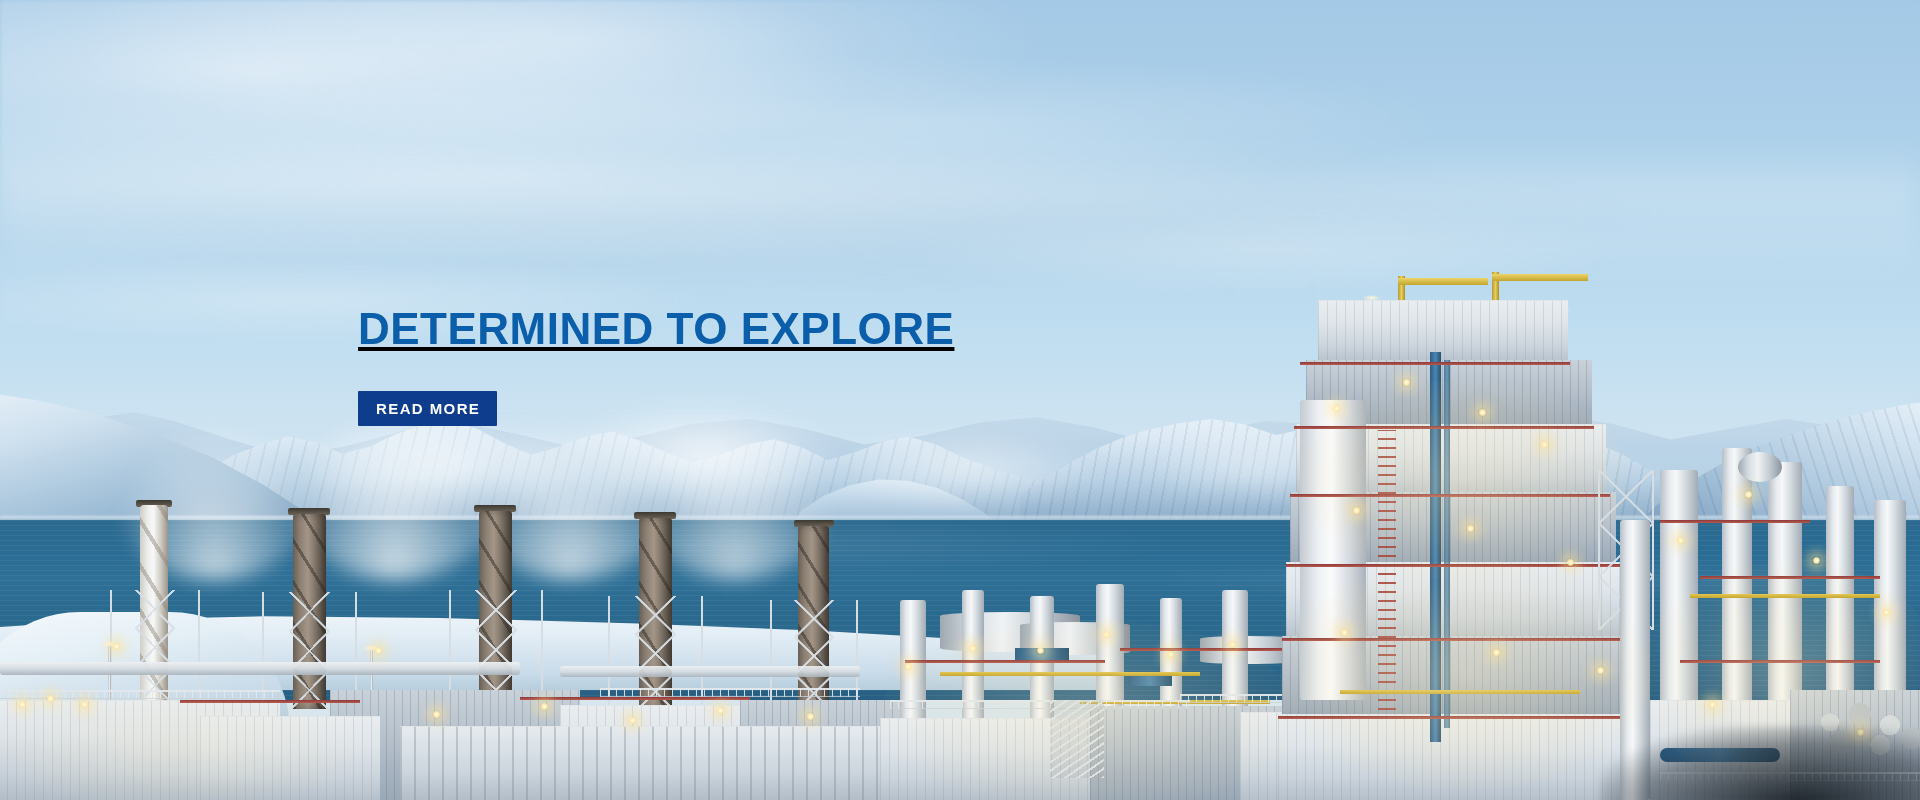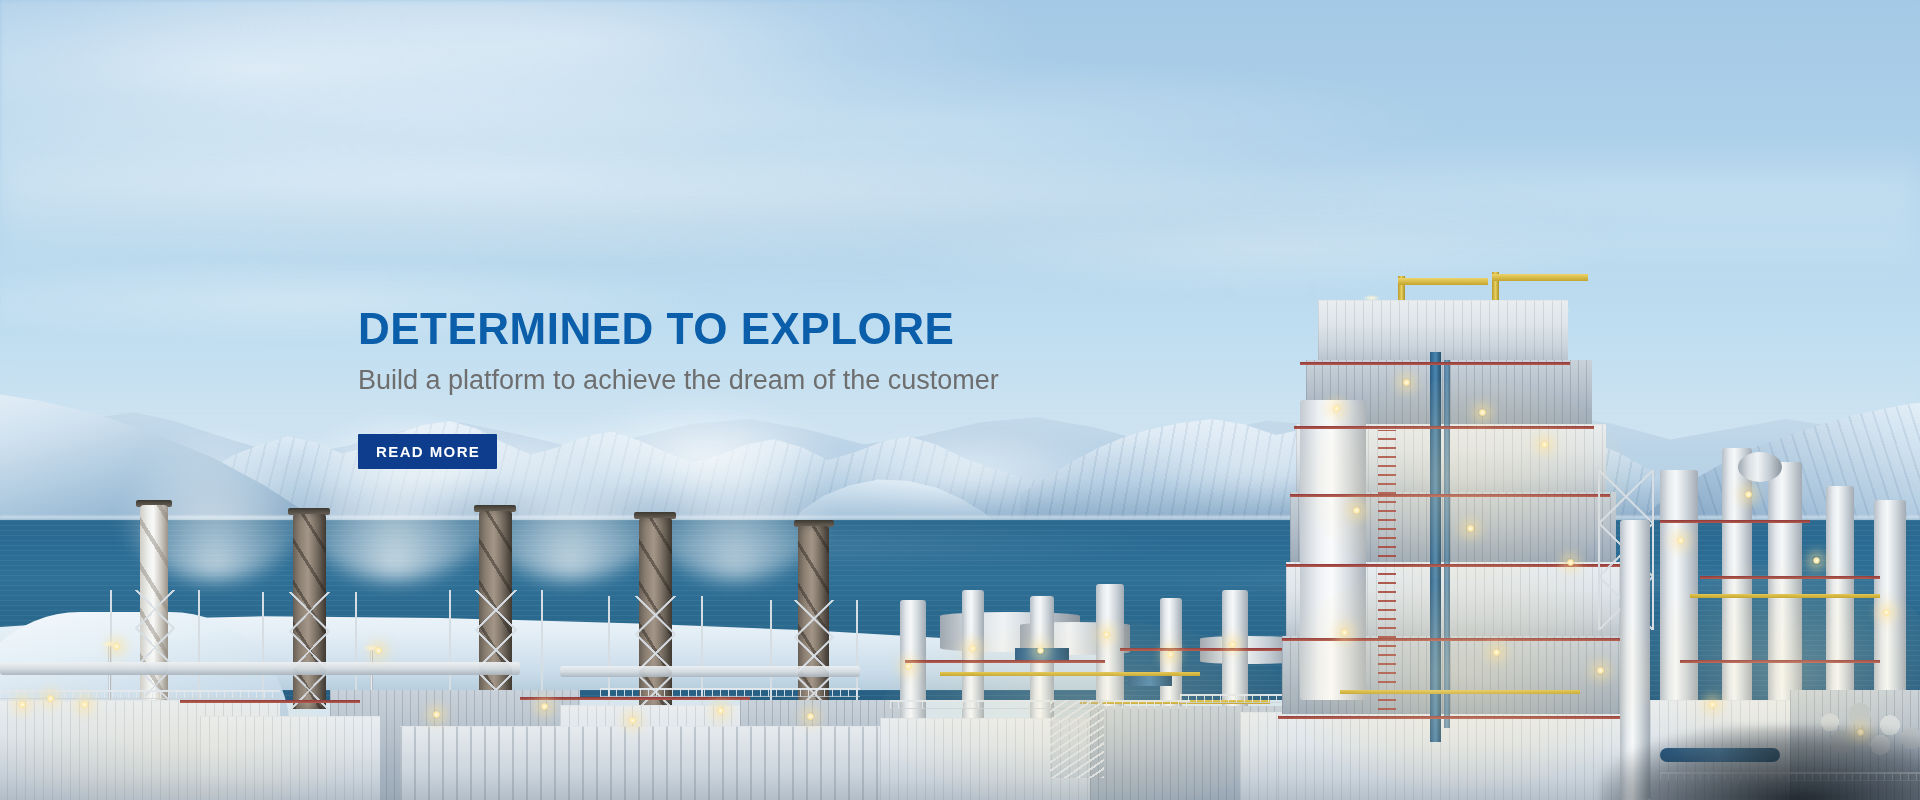--- a/index.html
+++ b/index.html
@@ -276,21 +276,21 @@
   }
 
   
   .fg-dark{
     position:absolute; right:-10px; bottom:-6px; width:330px; height:80px;
     background:radial-gradient(ellipse at 60% 100%, rgba(18,24,30,.92), rgba(30,40,50,.45) 55%, rgba(40,50,60,0) 78%);
     filter:blur(3px);
   }
 
   
-  .copy{ position:absolute; left:358px; top:306px; width:720px; }
+  .copy{ position:absolute; left:358px; top:306px; width:720px;text-decoration:underline; }
   .headline{
     font-size:44px; font-weight:bold; letter-spacing:.5px; line-height:1.06;
     white-space:nowrap;
   }
   .subline{
     margin-top:11px; font-size:27px; font-weight:normal; line-height:1.2;
     white-space:nowrap;
   }
   .readmore{
     display:inline-block; margin-top:38px;
@@ -507,18 +507,17 @@
     <div class="lamp" style="left:1708px; top:700px;"></div>
     <div class="lamp" style="left:1856px; top:728px;"></div>
   </div>
 
   <div class="fg-dark"></div>
   <div class="vignette"></div>
 
   <div class="copy">
     <div class="headline" style="color:#0b5ea9;">DETERMINED TO EXPLORE</div>
 
-    <div class="subline" style="color:#6e6e6e;">Build a platform to achieve the dream of the customer</div>
 
     <a href="#" class="readmore" style="background:#0d3d8c;">READ  MORE</a>
   </div>
 
 </div>
 
 </body></html>

